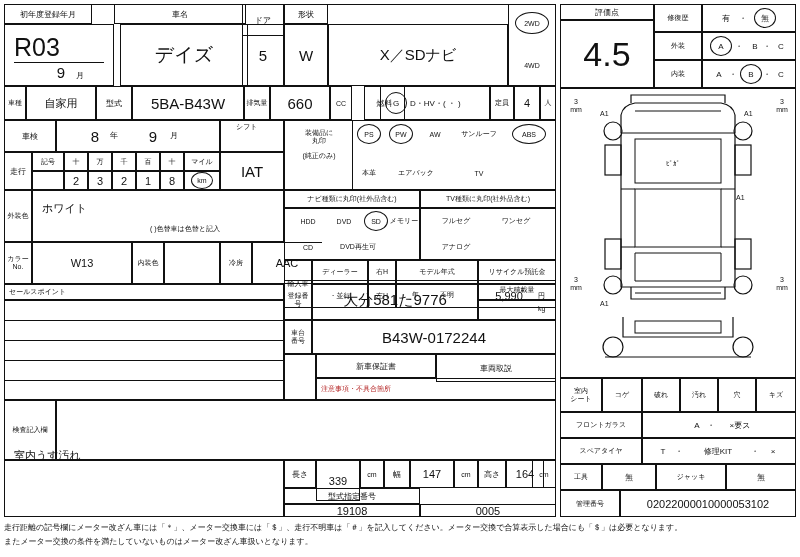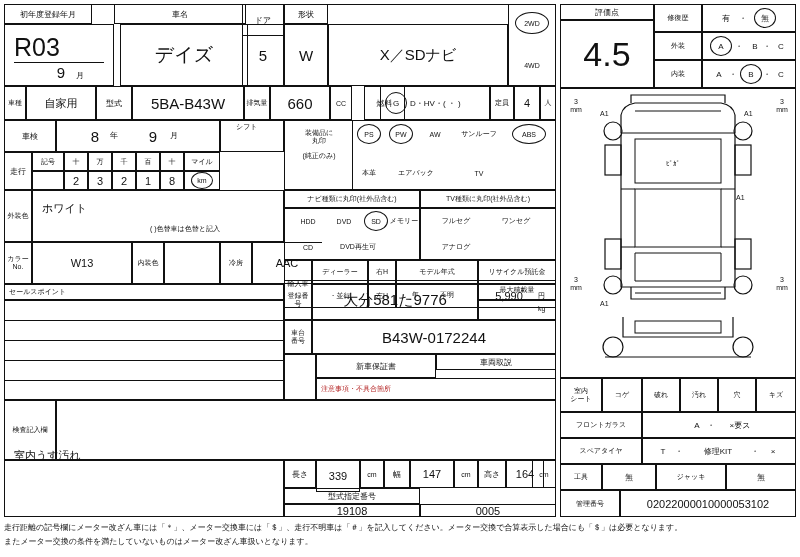--- a/index.html
+++ b/index.html
@@ -94,20 +94,21 @@
   <div class="bx t ctr md" style="left:64px;top:171px;width:24px;height:19px;">2</div>
   <div class="bx t ctr md" style="left:88px;top:171px;width:24px;height:19px;">3</div>
   <div class="bx t ctr md" style="left:112px;top:171px;width:24px;height:19px;">2</div>
   <div class="bx t ctr md" style="left:136px;top:171px;width:24px;height:19px;">1</div>
   <div class="bx t ctr md" style="left:160px;top:171px;width:24px;height:19px;">8</div>
 
   <div class="bx t ctr xs" style="left:184px;top:152px;width:36px;height:19px;">マイル</div>
   <div class="bx" style="left:184px;top:171px;width:36px;height:19px;"></div>
   <div class="circ t xs" style="left:191px;top:172px;width:22px;height:17px;">km</div>
 
+  <div class="bx t ctr lg" style="left:220px;top:152px;width:64px;height:38px;">IAT</div>
 
   <div class="bx" style="left:284px;top:120px;width:272px;height:70px;"></div>
   <div class="t xs ctr" style="left:288px;top:124px;width:62px;height:26px;white-space:pre-line;line-height:1.1;">装備品に
 丸印</div>
   <div class="t xs ctr" style="left:288px;top:150px;width:62px;height:12px;">(純正のみ)</div>
   <div class="vline" style="left:352px;top:120px;height:70px;"></div>
 
   <div class="circ t xs" style="left:357px;top:124px;width:24px;height:20px;">PS</div>
   <div class="circ t xs" style="left:389px;top:124px;width:24px;height:20px;">PW</div>
   <div class="t xs ctr" style="left:421px;top:127px;width:28px;height:14px;">AW</div>
@@ -176,30 +177,30 @@
   <div class="bx t ctr xs" style="left:478px;top:280px;width:78px;height:20px;">最大積載量</div>
   <div class="bx" style="left:478px;top:300px;width:78px;height:20px;"></div>
   <div class="t xs" style="left:538px;top:305px;width:16px;height:12px;">kg</div>
 
   <div class="bx t ctr xs" style="left:284px;top:320px;width:28px;height:34px;white-space:pre-line;line-height:1.1;">車台
 番号</div>
   <div class="bx t ctr lg" style="left:312px;top:320px;width:244px;height:34px;">B43W-0172244</div>
 
   <div class="bx" style="left:284px;top:354px;width:32px;height:46px;"></div>
   <div class="bx t ctr sm" style="left:316px;top:354px;width:120px;height:24px;">新車保証書</div>
-  <div class="bx t ctr sm" style="left:436px;top:354px;width:120px;height:16px;font-family:Liberation Mono, monospace;">車両取説</div>
+  <div class="bx t ctr sm" style="left:436px;top:354px;width:120px;height:28px;font-family:Liberation Mono, monospace;">車両取説</div>
   <div class="bx t lft xs" style="left:316px;top:378px;width:240px;height:22px;padding-left:4px;color:#b21d1d;">注意事項・不具合箇所</div>
 
   <div class="bx t ctr xs" style="left:4px;top:400px;width:52px;height:60px;">検査記入欄</div>
   <div class="bx" style="left:56px;top:400px;width:500px;height:60px;"></div>
   <div class="t md" style="left:14px;top:446px;width:200px;height:18px;display:flex;align-items:center;">室内うす汚れ</div>
 
   <div class="bx" style="left:4px;top:460px;width:280px;height:57px;"></div>
   <div class="bx t ctr sm" style="left:284px;top:460px;width:32px;height:28px;">長さ</div>
-  <div class="bx t ctr md" style="left:316px;top:460px;width:44px;height:32px;">339</div>
+  <div class="bx t ctr md" style="left:316px;top:460px;width:44px;height:41px;">339</div>
   <div class="bx t ctr xs" style="left:360px;top:460px;width:24px;height:28px;">cm</div>
   <div class="bx t ctr sm" style="left:384px;top:460px;width:26px;height:28px;">幅</div>
   <div class="bx t ctr md" style="left:410px;top:460px;width:44px;height:28px;">147</div>
   <div class="bx t ctr xs" style="left:454px;top:460px;width:24px;height:28px;">cm</div>
   <div class="bx t ctr sm" style="left:478px;top:460px;width:28px;height:28px;">高さ</div>
   <div class="bx t ctr md" style="left:506px;top:460px;width:38px;height:28px;">164</div>
   <div class="bx t ctr xs" style="left:532px;top:460px;width:24px;height:28px;">cm</div>
 
   <div class="bx t ctr sm" style="left:284px;top:488px;width:136px;height:16px;">型式指定番号</div>
   <div class="bx t ctr md" style="left:284px;top:504px;width:136px;height:13px;">19108</div>

